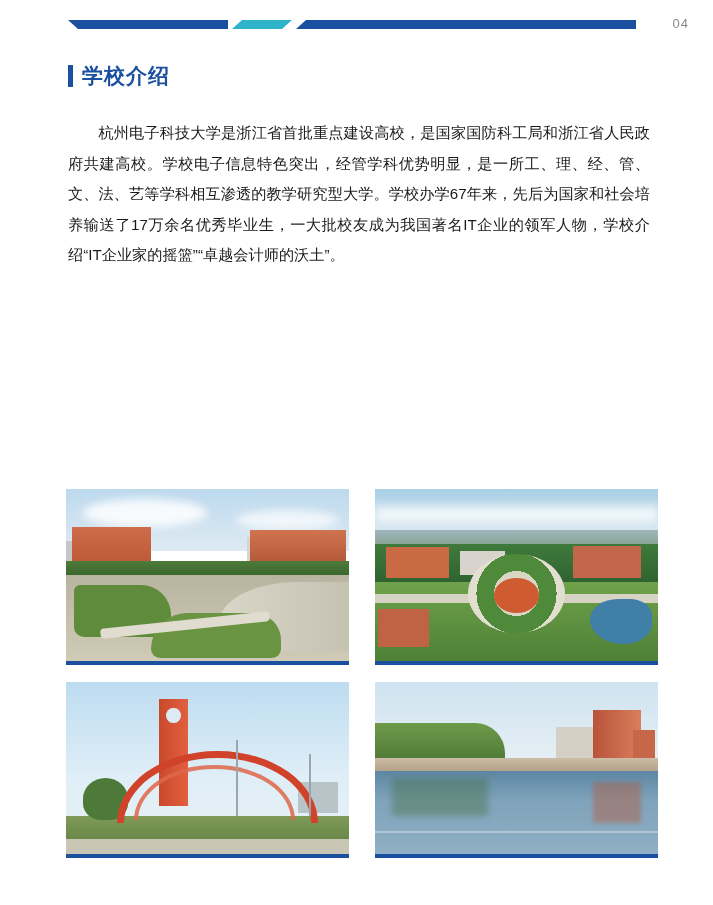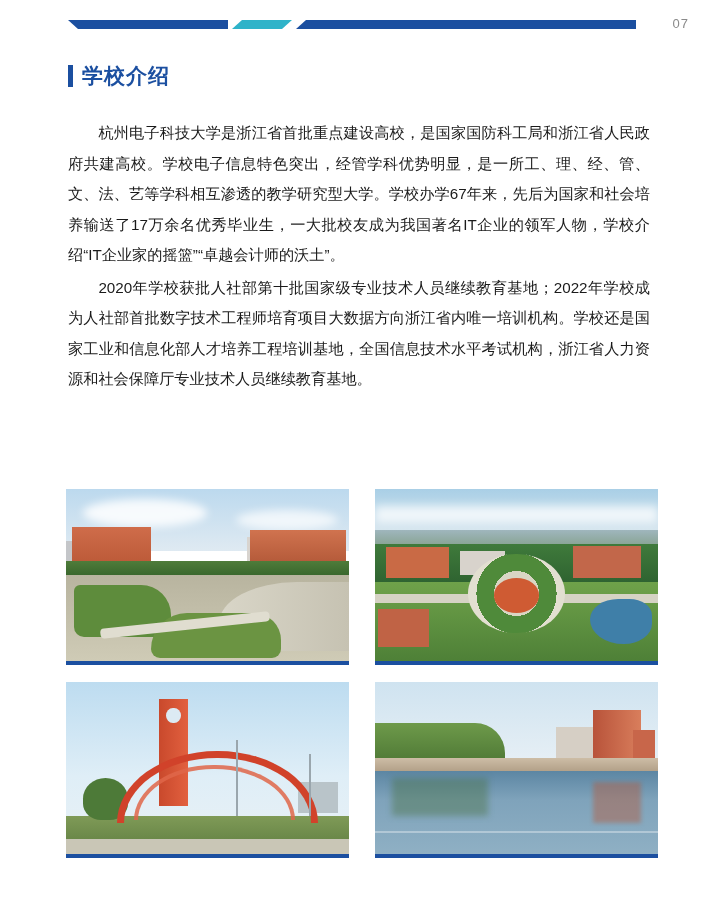--- a/index.html
+++ b/index.html
@@ -321,31 +321,30 @@
     background: rgba(255,255,255,.35);
   }
 </style>
 </head>
 <body>
 
 <div class="header">
   <div class="band band-left"></div>
   <div class="band band-mid"></div>
   <div class="band band-right"></div>
-  <div class="page-num">07</div>
+  <div class="page-num">04</div>
 </div>
 
 <div class="section-title">
   <div class="title-bar"></div>
   <div class="title-text">学校介绍</div>
 </div>
 
 <div class="body-text">
   <p>杭州电子科技大学是浙江省首批重点建设高校，是国家国防科工局和浙江省人民政府共建高校。学校电子信息特色突出，经管学科优势明显，是一所工、理、经、管、文、法、艺等学科相互渗透的教学研究型大学。学校办学67年来，先后为国家和社会培养输送了17万余名优秀毕业生，一大批校友成为我国著名IT企业的领军人物，学校介绍“IT企业家的摇篮”“卓越会计师的沃土”。</p>
-  <p>2020年学校获批人社部第十批国家级专业技术人员继续教育基地；2022年学校成为人社部首批数字技术工程师培育项目大数据方向浙江省内唯一培训机构。学校还是国家工业和信息化部人才培养工程培训基地，全国信息技术水平考试机构，浙江省人力资源和社会保障厅专业技术人员继续教育基地。</p>
 </div>
 
 <div class="gallery">
 
   <div class="grid-row">
     <div class="photo p1">
       <div class="scene">
         <div class="sky"></div>
           <div class="cloud1"></div>
           <div class="cloud2"></div>

